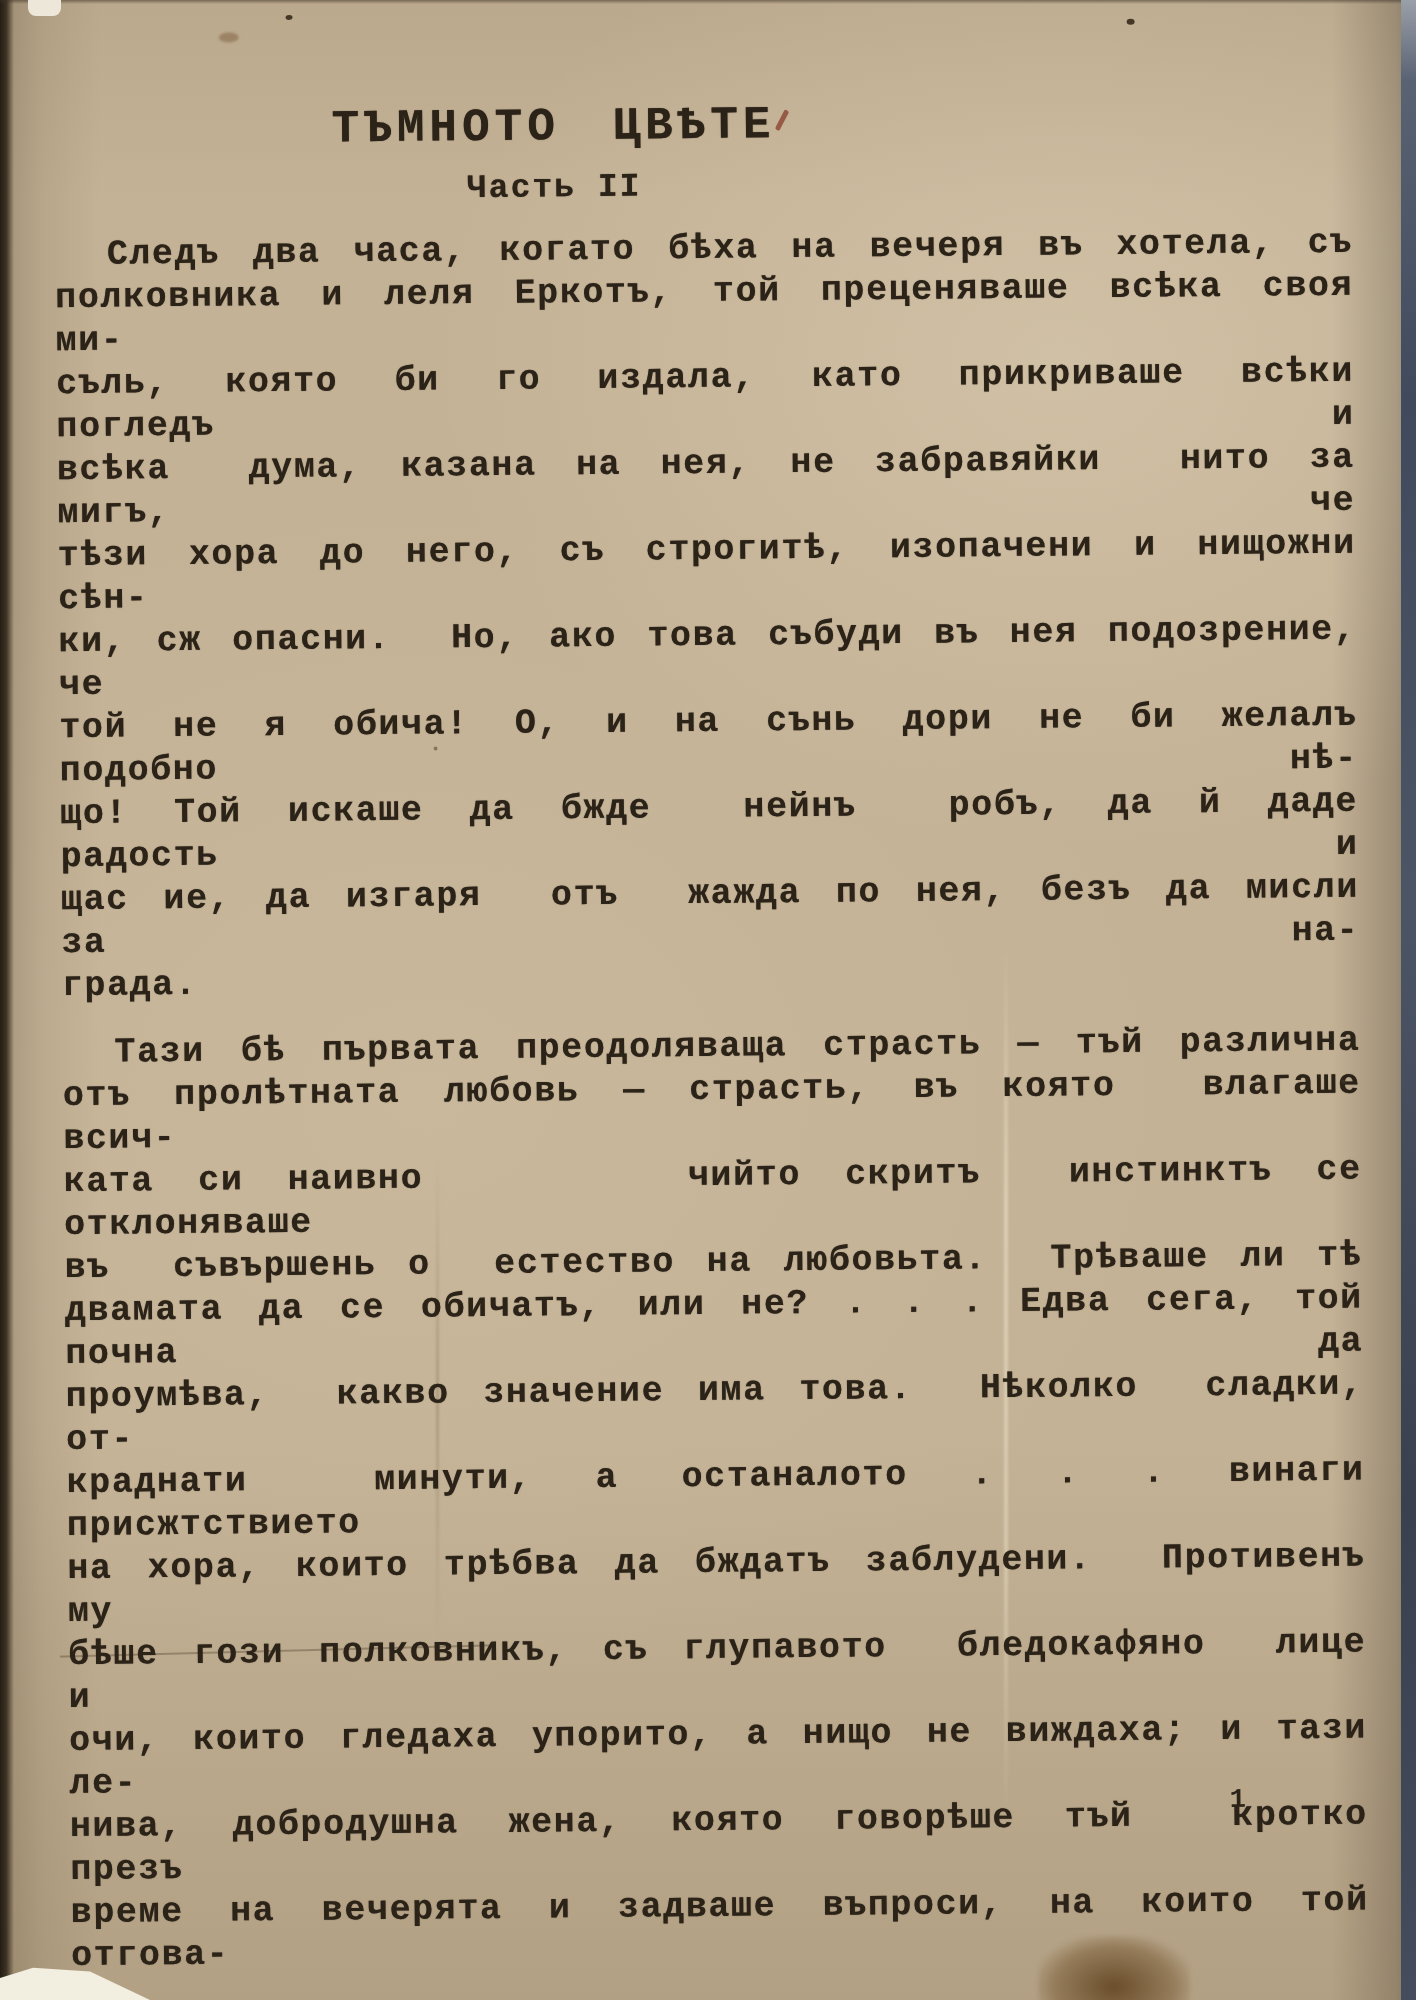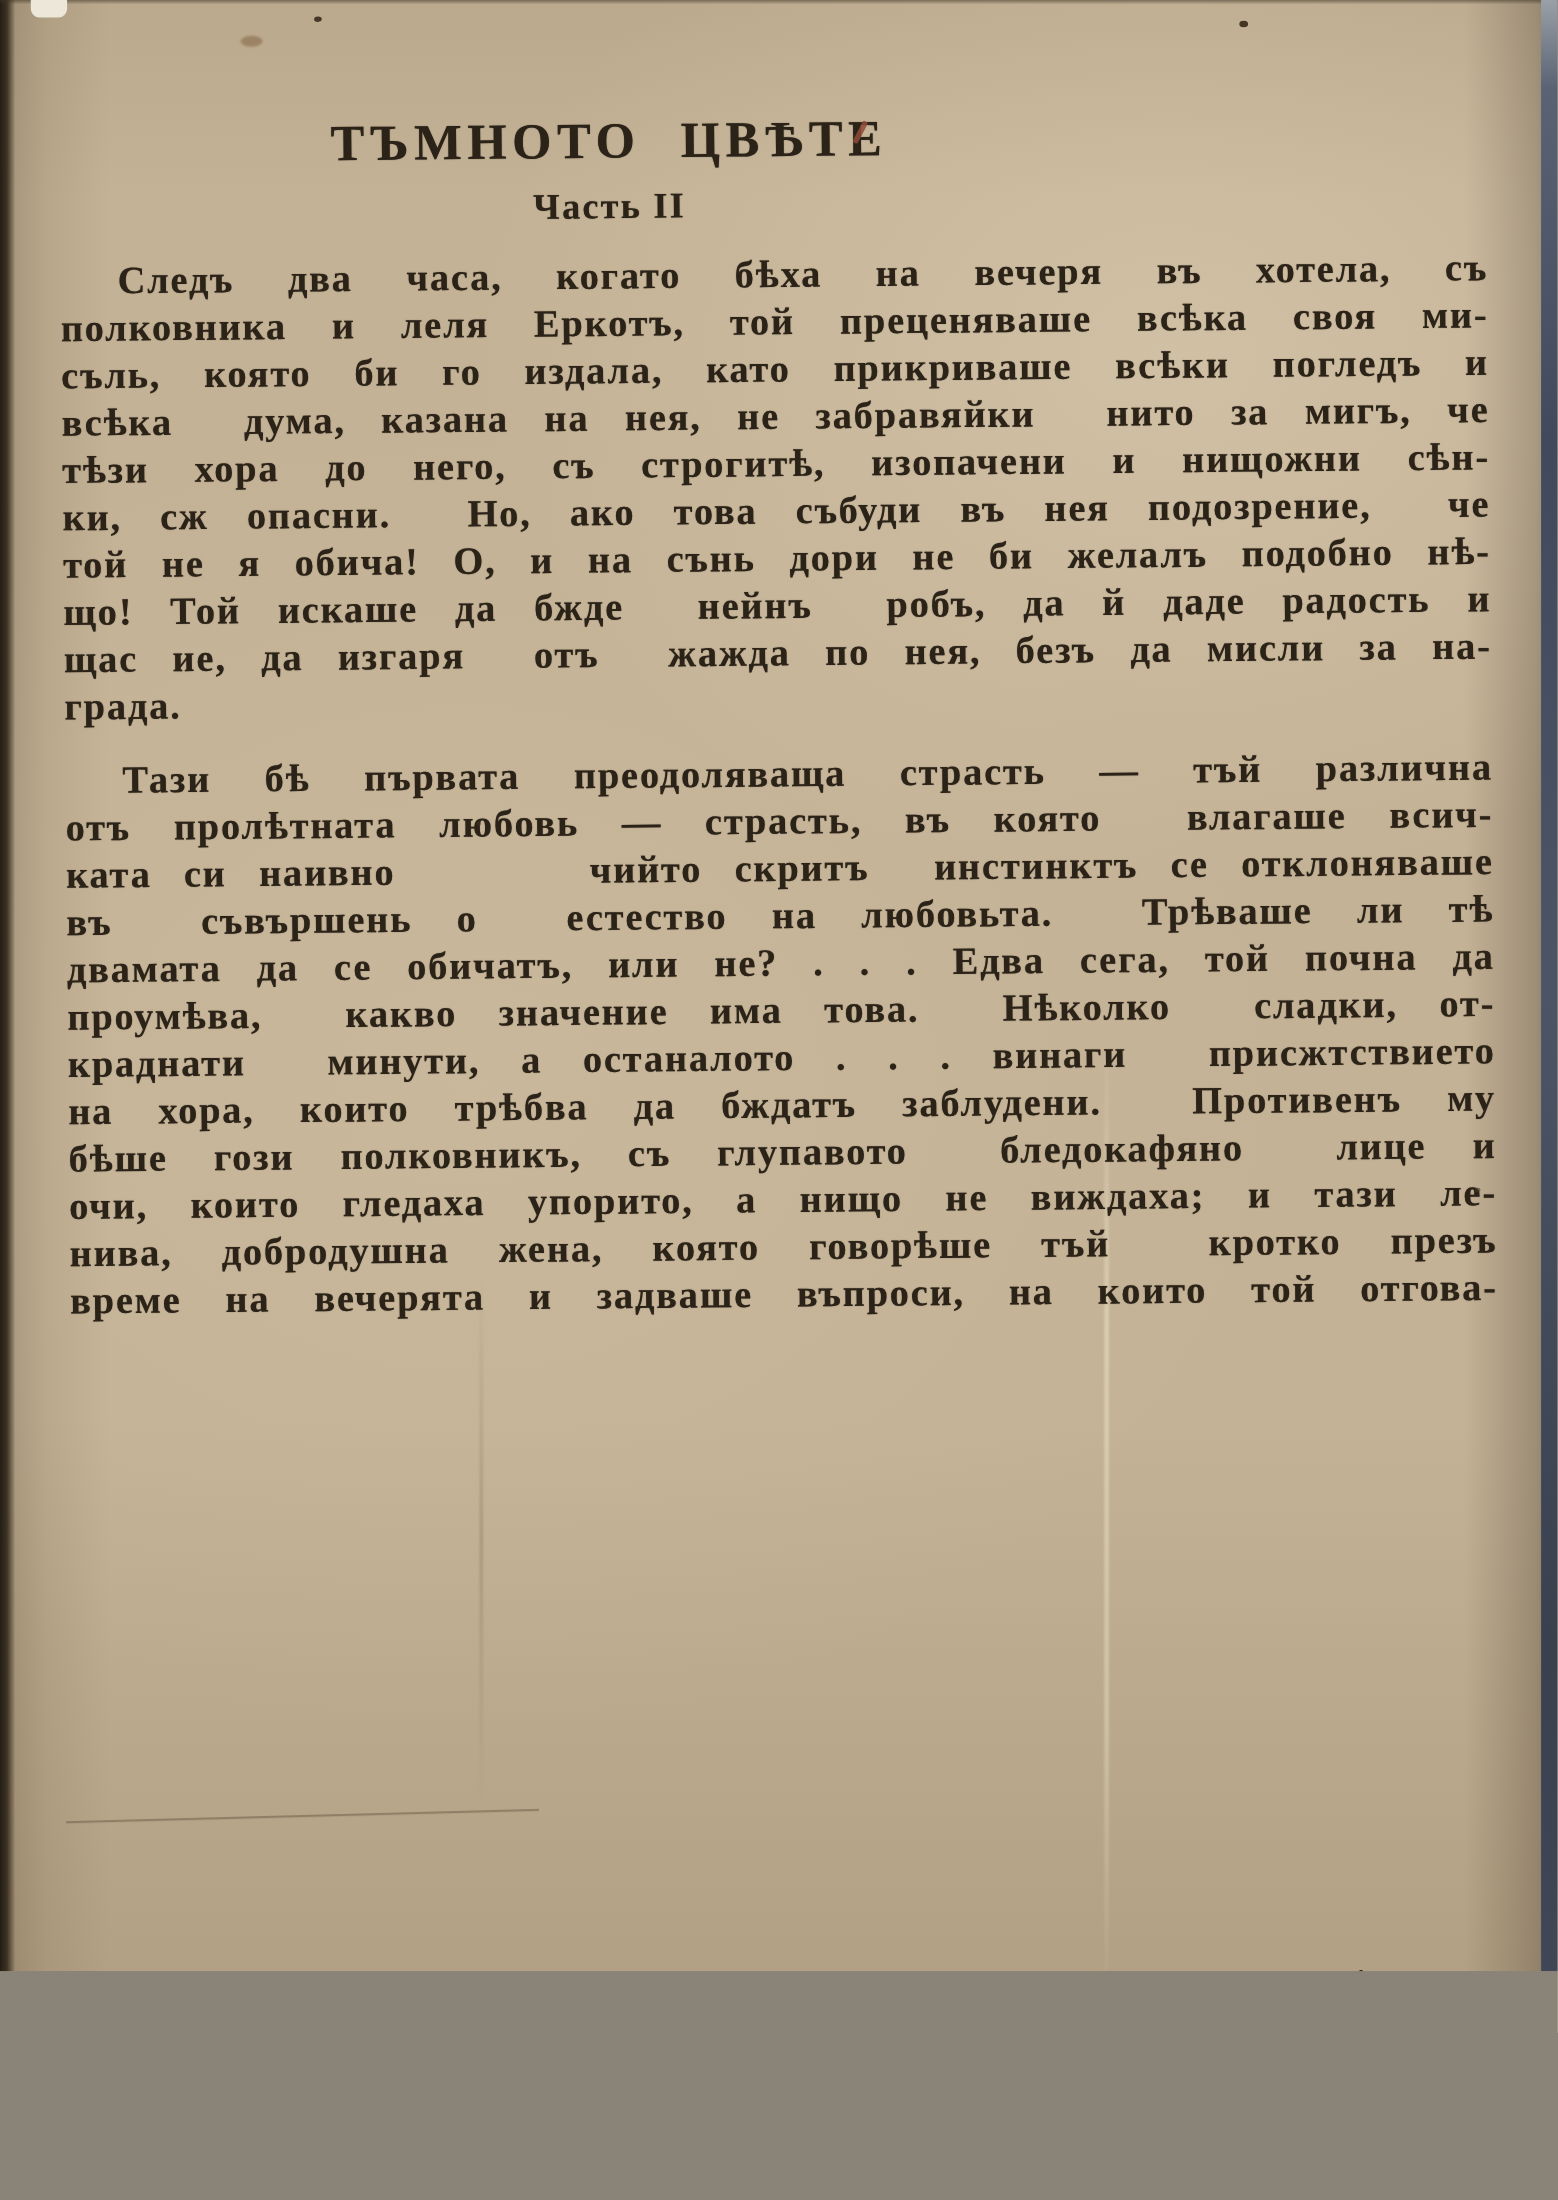--- a/index.html
+++ b/index.html
@@ -1,20 +1,20 @@
 <!DOCTYPE html>
 <html style="--paper: #c4b296; --ink: #2b2318;"><head>
 <meta charset="utf-8">
 <style>
   html,body{margin:0;padding:0;background:#8a8378;}
   #canvas{
     position:relative;
-    width:1416px;height:1792px;
+    width:1416px;height:2000px;
     overflow:hidden;
-    font-family:Liberation Serif, serif;
+    font-family:Liberation Mono, monospace;
     background:var(--paper,#c4b296);
   }
   
   .paper{
     position:absolute;inset:0;z-index:0;
     background:
       radial-gradient(900px 700px at 75% 18%, rgba(236,224,198,0.30), rgba(236,224,198,0) 70%),
       radial-gradient(1000px 800px at 30% 55%, rgba(225,212,185,0.16), rgba(225,212,185,0) 75%),
       linear-gradient(180deg, rgba(105,88,62,0.10) 0%, rgba(0,0,0,0) 10%, rgba(0,0,0,0) 72%, rgba(110,90,60,0.20) 100%),
       linear-gradient(90deg, rgba(78,62,42,0.28) 0%, rgba(78,62,42,0.10) 3%, rgba(0,0,0,0) 7%, rgba(0,0,0,0) 94%, rgba(70,60,48,0.30) 98.6%, rgba(45,38,30,0.45) 100%);

